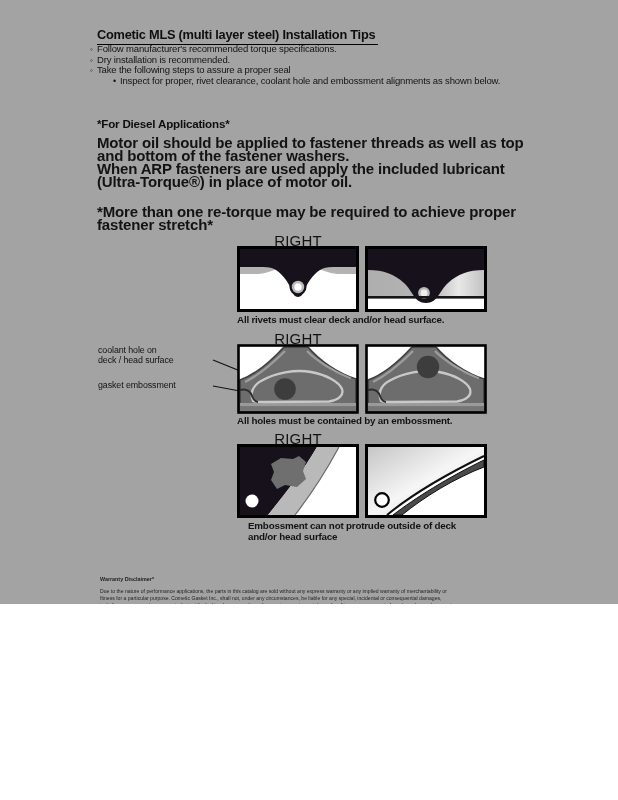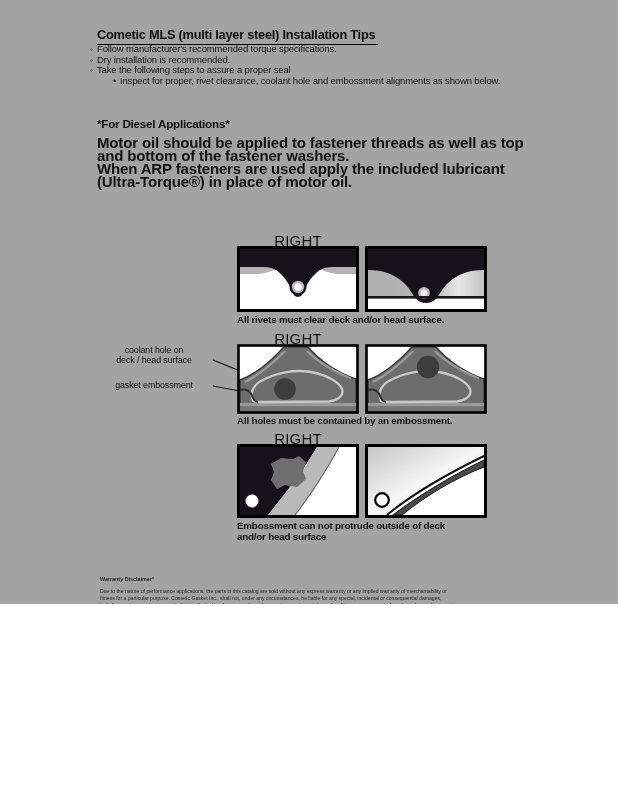--- a/index.html
+++ b/index.html
@@ -17,21 +17,21 @@
   .bullet .mk{display:inline-block;width:7px;font-size:8.5px;}
   .bullet.lvl2{padding-left:23px;}
   .bullet.lvl2 .mk{font-size:9px;}
   .sec-heading{font-size:11.6px;font-weight:bold;letter-spacing:-0.2px;color:#0e0e0e;white-space:nowrap;}
   .para{font-size:15px;line-height:13px;letter-spacing:-0.15px;white-space:pre-line;font-weight:bold;}
   .rw-row{display:flex;width:250px;}
   .rw-label{width:122px;text-align:center;font-size:15px;letter-spacing:0.2px;color:#121212;white-space:nowrap;}
   .rw-label.wrong{margin-left:6px;margin-top:40px;}
   .dbox{display:block;}
   .caption{font-size:9.8px;font-weight:bold;letter-spacing:-0.2px;white-space:pre-line;}
-  .side-label{font-size:8.9px;line-height:9.6px;letter-spacing:-0.1px;text-align:center;white-space:pre-line;width:112px;}
+  .side-label{font-size:8.9px;line-height:9.6px;letter-spacing:-0.1px;text-align:left;white-space:pre-line;width:112px;}
   .legal{width:440px;color:#1f1f1f;}
   .legal h4{font-size:5.4px;margin:0 0 6px 0;letter-spacing:0;}
   .legal p{font-size:5.1px;line-height:6.85px;margin:0 0 6px 0;white-space:pre-line;letter-spacing:0;}
   .page-num{font-size:12.6px;letter-spacing:0.2px;color:#1a1a1a;white-space:nowrap;}
   svg{display:block;}
 </style>
 </head>
 <body>
 
 <div class="page">
@@ -43,20 +43,21 @@
   <div class="abs bullets" style="left:90px;top:44px;">
     <div class="bullet lvl1"><span class="mk">◦</span><span>Follow manufacturer's recommended torque specifications.</span></div>
     <div class="bullet lvl1"><span class="mk">◦</span><span>Dry installation is recommended.</span></div>
     <div class="bullet lvl1"><span class="mk">◦</span><span>Take the following steps to assure a proper seal</span></div>
     <div class="bullet lvl2"><span class="mk">•</span><span>Inspect for proper, rivet clearance, coolant hole and embossment alignments as shown below.</span></div>
   </div>
 
   <div class="abs sec-heading" style="left:97px;top:117px;">*For Diesel Applications*</div>
   <div class="abs para" style="left:97px;top:136px;width:440px;">Motor oil should be applied to fastener threads as well as top and bottom of the fastener washers.
 When ARP fasteners are used apply the included lubricant (Ultra-Torque®) in place of motor oil.</div>
+  <div class="abs para" style="left:97px;top:205px;width:440px;">*More than one re-torque may be required to achieve proper fastener stretch*</div>
 
   <div class="abs rw-row" style="left:237px;top:232px;">
     <div class="rw-label">RIGHT</div>
     <div class="rw-label wrong">WRONG</div>
   </div>
 
   <svg class="abs dbox" style="left:237px;top:246px;" width="122" height="66" viewBox="0 0 122 66">
     <rect x="1.5" y="1.5" width="119" height="63" fill="#ffffff"></rect>
     <path d="M3,21 L45,21 C38,24 30,27 22,28 L3,28 Z" fill="#b3b3b3"></path>
     <path d="M119,21 L77,21 C84,24 92,27 100,28 L119,28 Z" fill="#b3b3b3"></path>
@@ -168,21 +169,21 @@
       </linearGradient>
     </defs>
     <rect x="1.5" y="1.5" width="119" height="71" fill="#ffffff"></rect>
     <path d="M3,3 H119 V12 C82,30 45,52 22,71 L3,71 Z" fill="url(#g3)"></path>
     <path d="M119,12 C82,30 45,52 22,71" stroke="#0f0f0f" stroke-width="2" fill="none"></path>
     <path d="M119,16 C84,33 50,54 28,71 L37,71 C59,53 90,34 119,23 Z" fill="#4a4a4a" stroke="#0f0f0f" stroke-width="1"></path>
     <circle cx="17" cy="56" r="6.8" fill="#ffffff" stroke="#000" stroke-width="2.2"></circle>
     <rect x="1.5" y="1.5" width="119" height="71" fill="none" stroke="#000" stroke-width="3"></rect>
   </svg>
 
-  <div class="abs caption" style="left:237px;top:520px;">Embossment can not protrude outside of deck
+  <div class="abs caption" style="left:248px;top:520px;">Embossment can not protrude outside of deck
 and/or head surface</div>
 
   <div class="abs legal" style="left:100px;top:576px;">
     <h4>Warranty Disclaimer*</h4>
     <p>Due to the nature of performance applications, the parts in this catalog are sold without any express warranty or any implied warranty of merchantability or
 fitness for a particular purpose.  Cometic Gasket Inc., shall not, under any circumstances, be liable for any special, incidental or consequential damages,
 including, person, party or property, but not limited to, damage, or loss of property or equipment, loss of profits or revenue, cost of purchased or replacement
 goods, or claims of customers of the purchase, which may arise and/or result from sale, instillation or use of these parts.  Installation of these parts could
 adversely affect the motor manufacturers warranty coverage.</p>
     <p>VENUE-The agreed upon venue, in the event of dispute whatsoever between the parties, whether instituted by either party, including, but not limited to,

